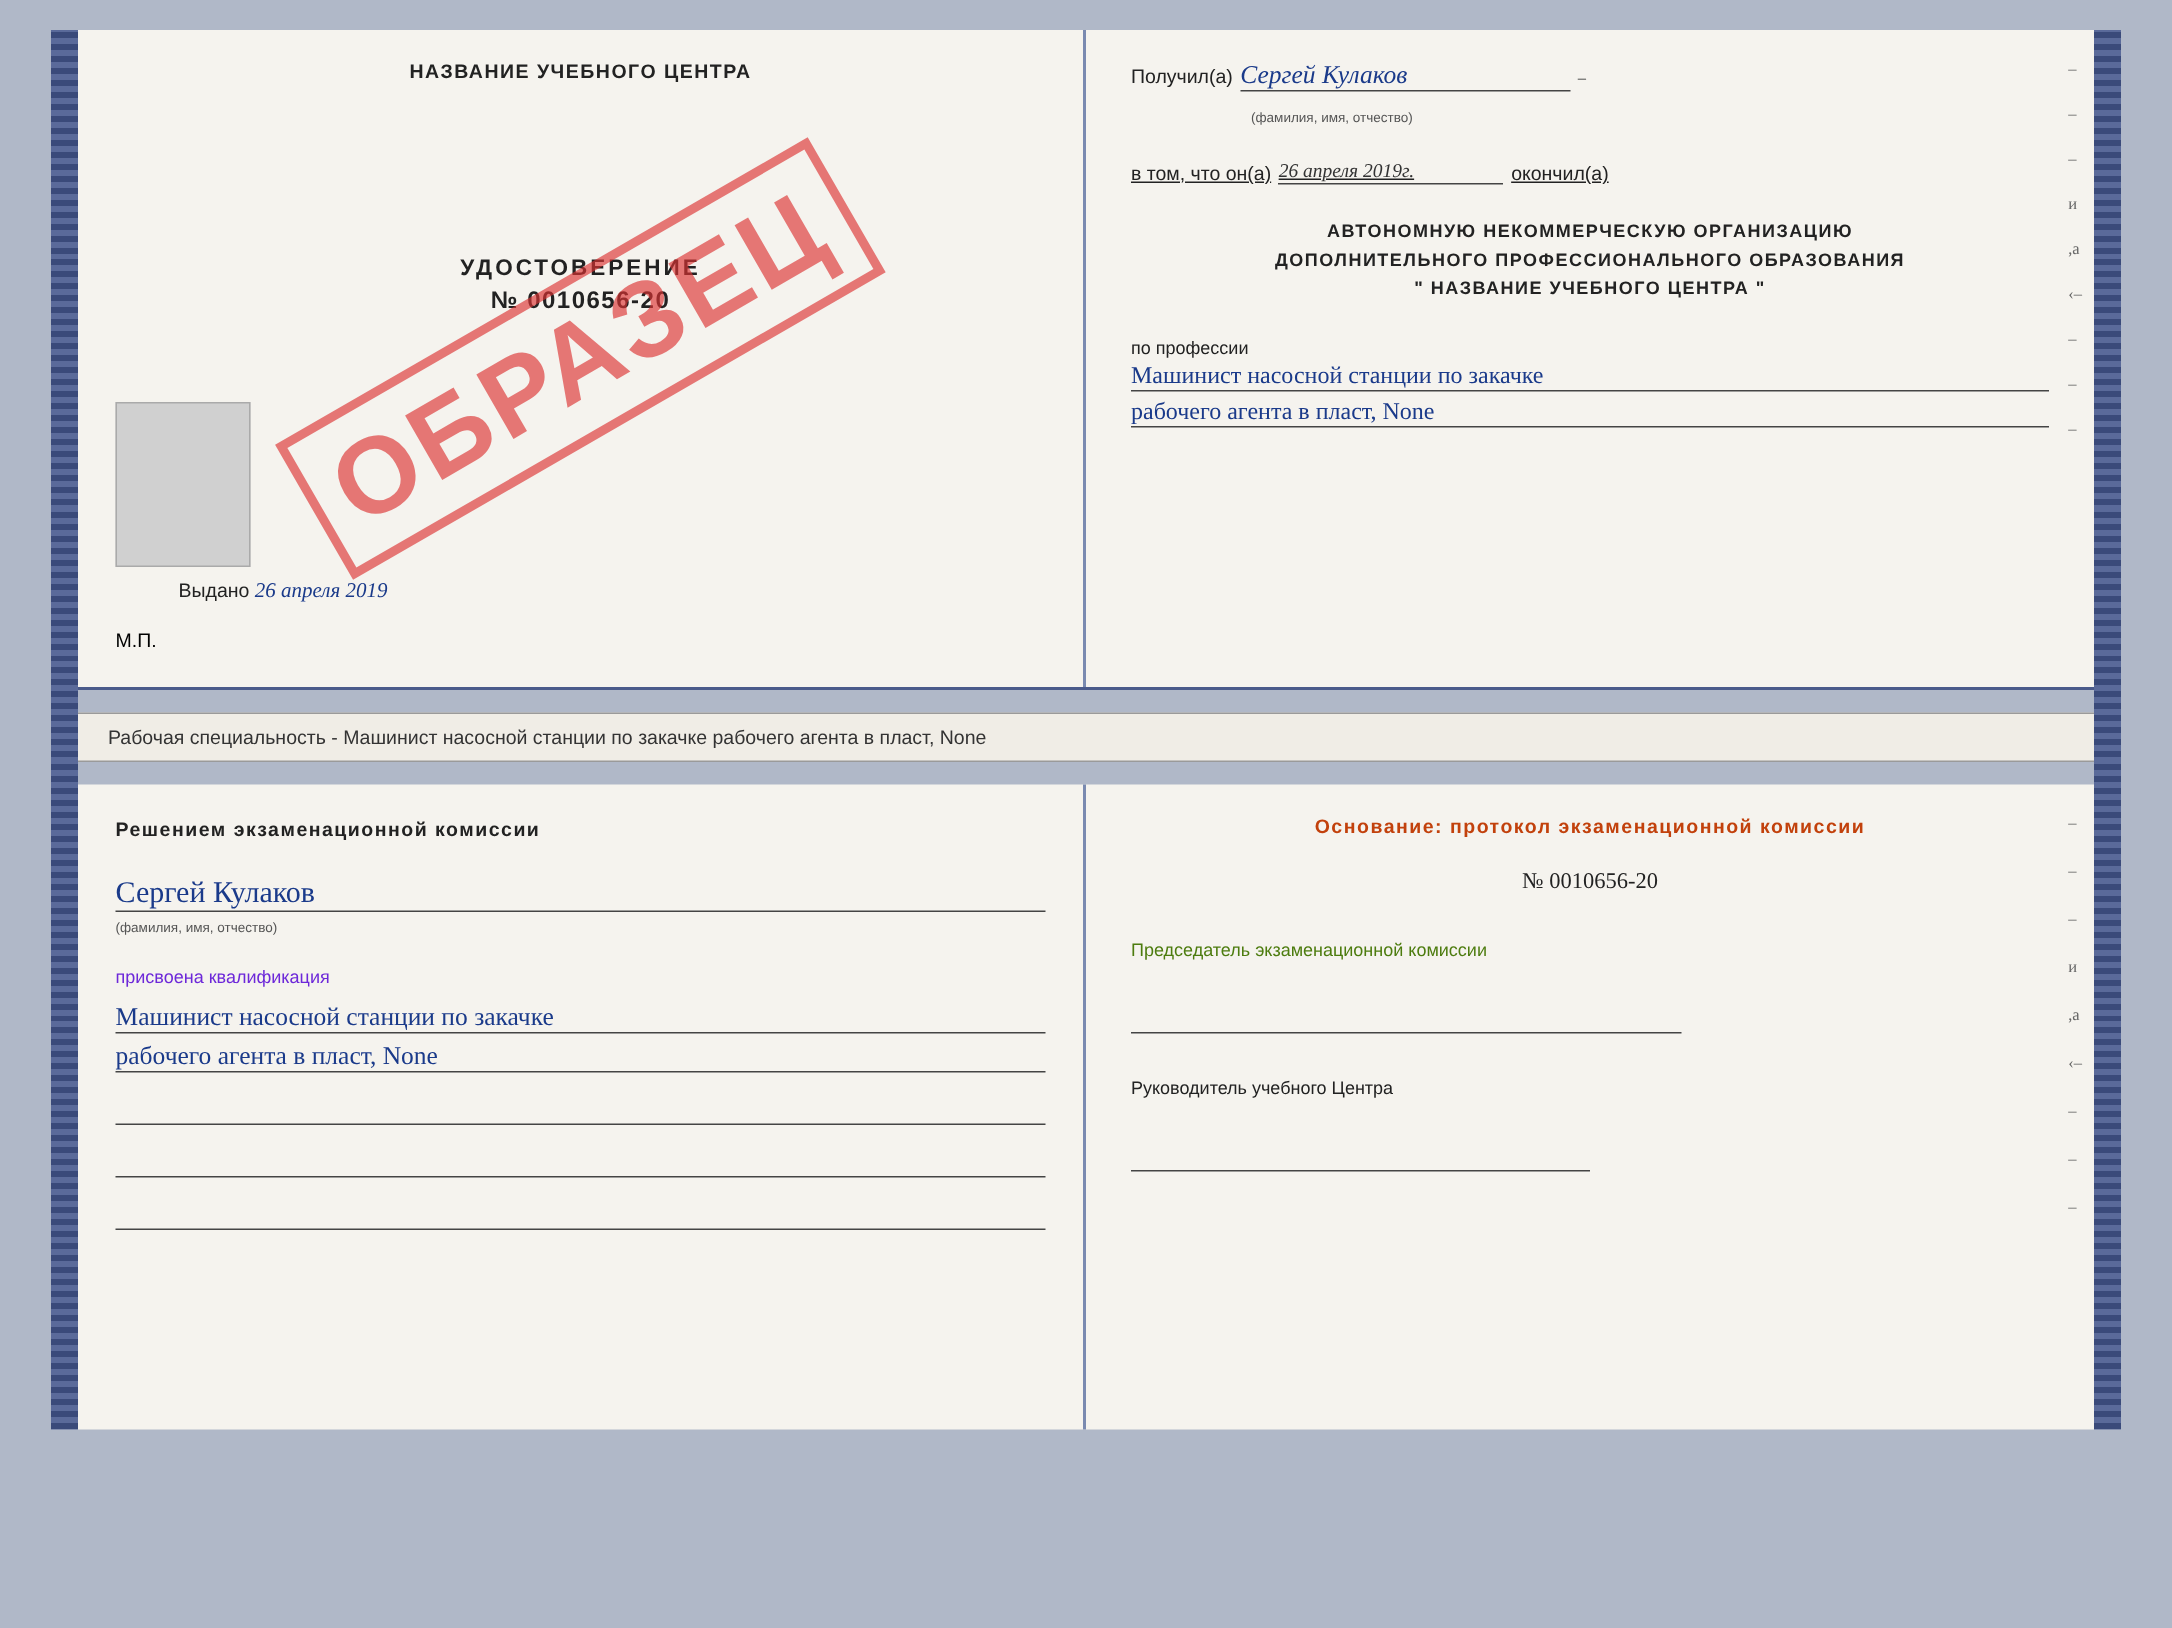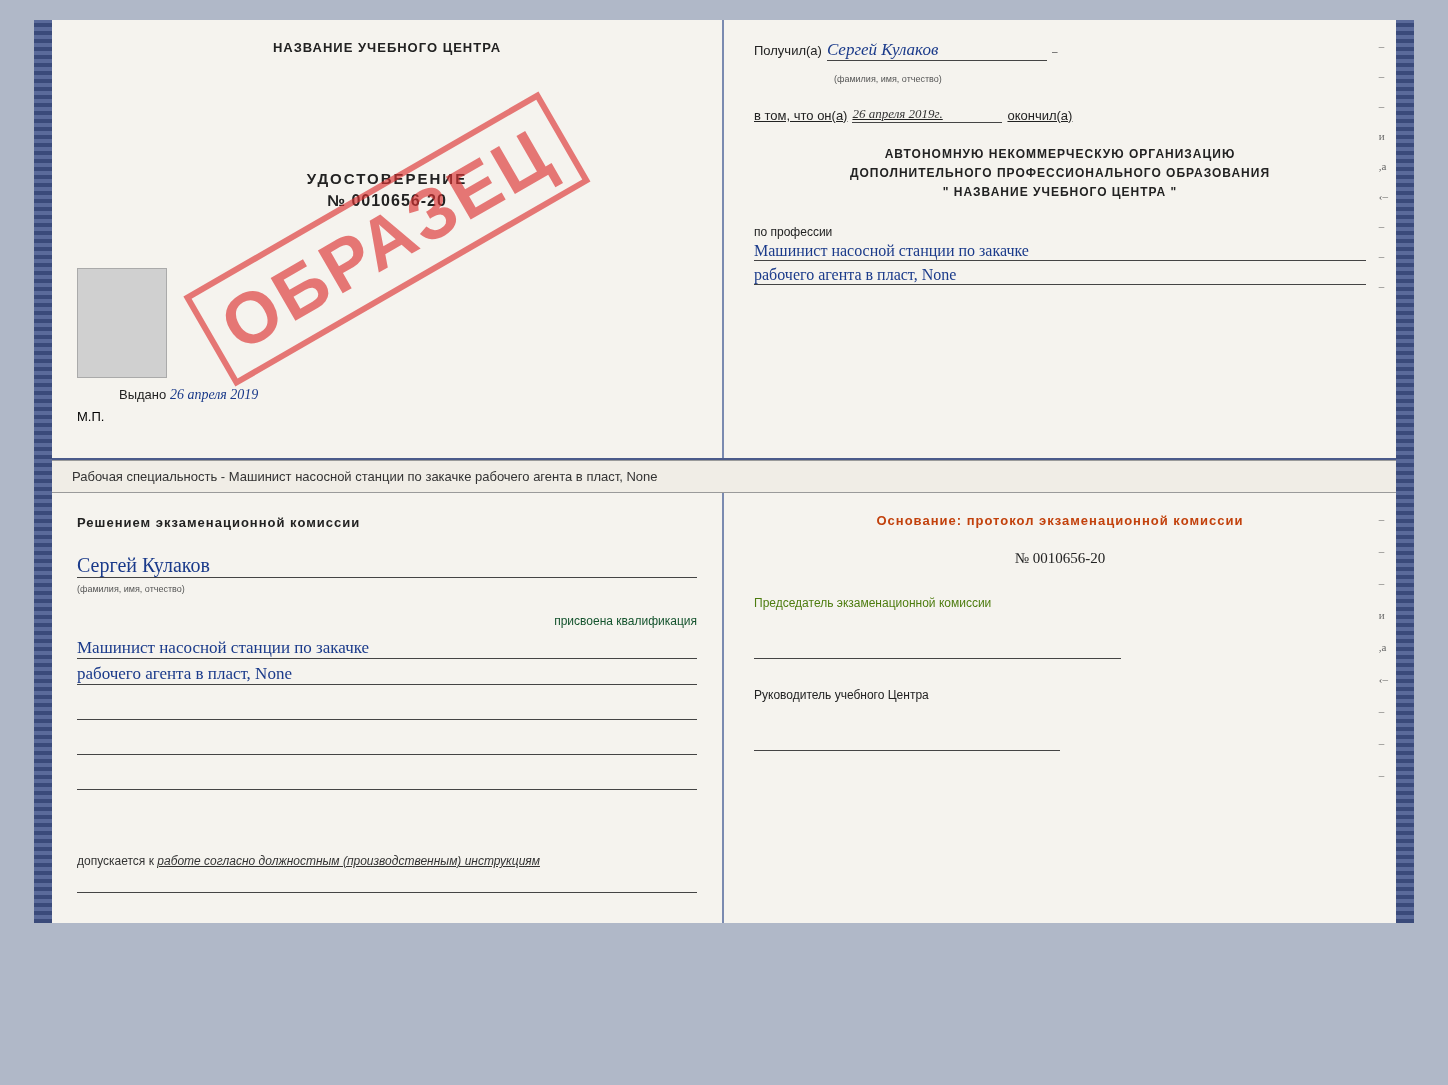--- a/index.html
+++ b/index.html
@@ -70,21 +70,21 @@
       bottom: 55px;
       left: 39px;
       font-size: 13px;
       color: #222;
       font-family: Arial, sans-serif;
       margin-left: 28px;
     }
 
     .mp-label {
       position: absolute;
-      bottom: 34px;
+      bottom: 24px;
       left: 25px;
       font-size: 13px;
       font-family: Arial, sans-serif;
     }
 
     
     .obrazec-stamp {
       position: absolute;
       top: 50%;
       left: 50%;
@@ -262,23 +262,23 @@
     }
 
     .name-sub {
       font-size: 9px;
       color: #555;
       font-family: Arial, sans-serif;
     }
 
     .qualification-label {
       font-size: 12px;
-      color: #14532d;
-      font-family: Arial, sans-serif;
-      text-align: right;
+      color: #6d28d9;
+      font-family: Arial, sans-serif;
+      text-align: left;
     }
 
     .qualification-value {
       font-family: 'Comic Sans MS', cursive;
       font-size: 17px;
       color: #1a3a8a;
       border-bottom: 1px solid #444;
       display: block;
     }
 
@@ -415,20 +415,21 @@
         #3a4a7a 4px,
         #5a6a9a 4px,
         #5a6a9a 8px
       );
     }
 
     .inner-content {
       flex: 1;
       display: flex;
       flex-direction: column;
+      gap: 15px;
     }
 
     .outer-wrapper {
       display: flex;
       width: 1380px;
     }
 
   </style>
 </head>
 <body>
@@ -520,25 +521,20 @@
 
         <div>
           <span class="qualification-value">Машинист насосной станции по закачке</span>
           <span class="qualification-value2">рабочего агента в пласт, None</span>
         </div>
 
         <div class="blank-line"></div>
         <div class="blank-line"></div>
         <div class="blank-line"></div>
 
-        <div class="admission-text">
-          <span>допускается к</span>
-          <span class="admission-italic">работе согласно должностным (производственным) инструкциям</span>
-          <div class="admission-bottom-line"></div>
-        </div>
       </div>
 
       <div class="bottom-right">
 
         <div class="side-dashes-bottom">
           <span>–</span>
           <span>–</span>
           <span>–</span>
           <span>и</span>
           <span>,а</span>

